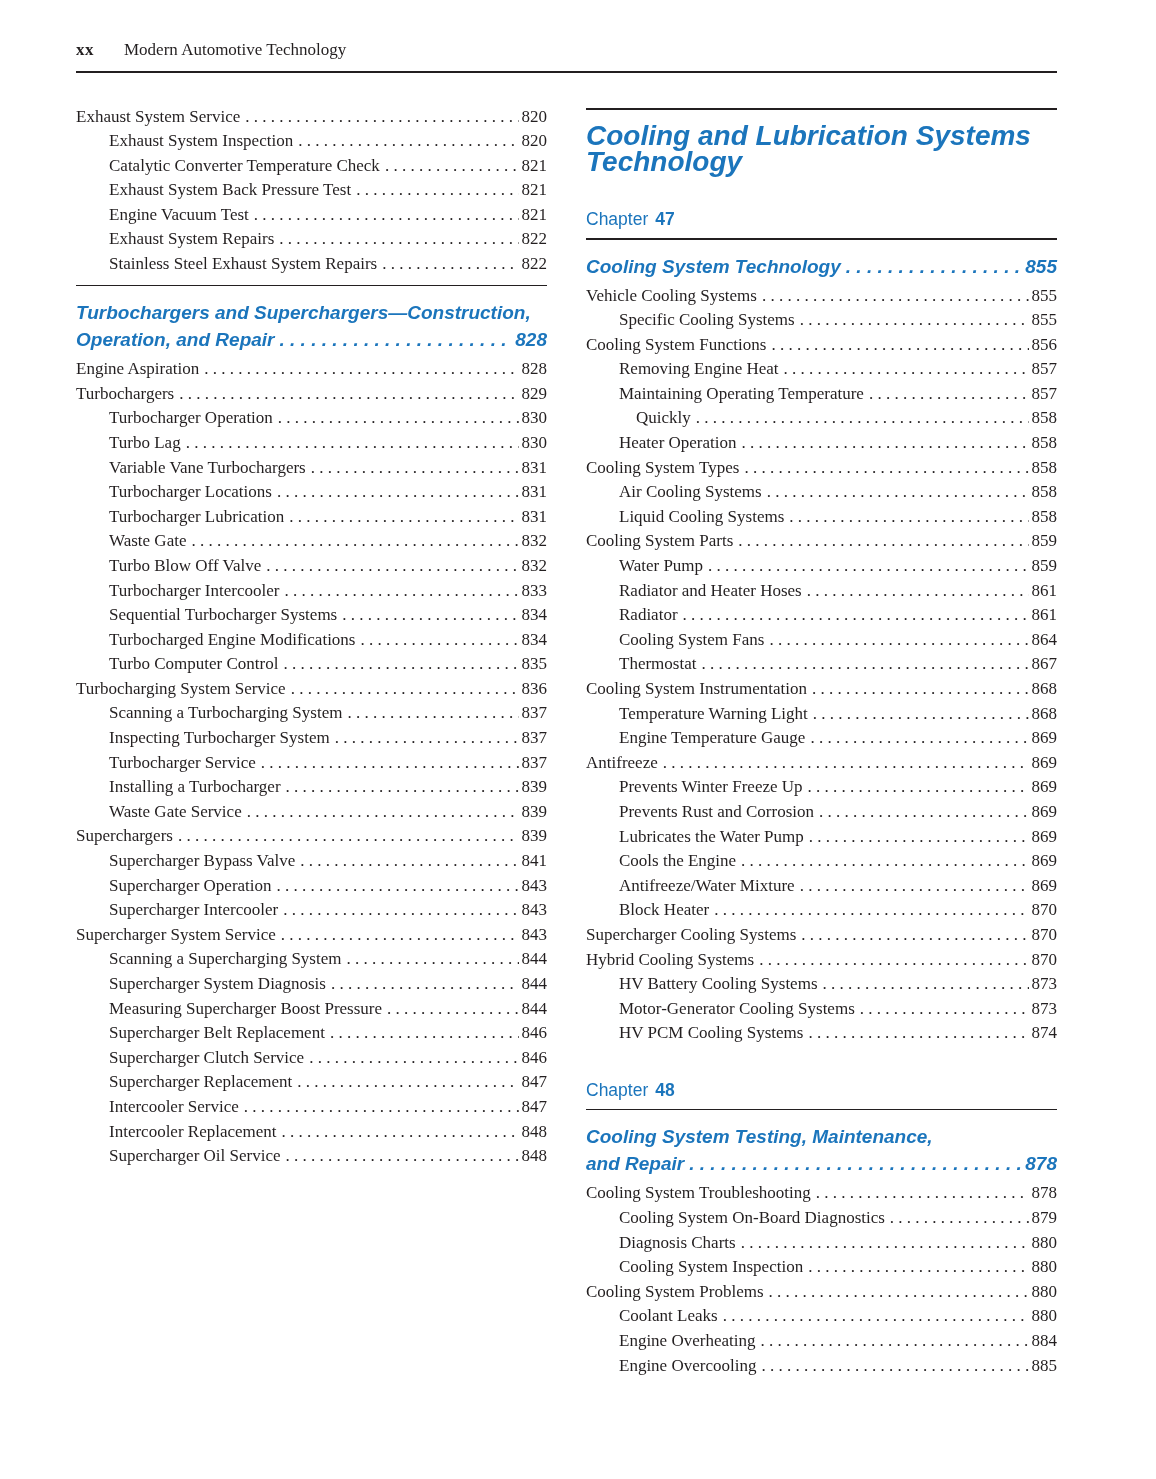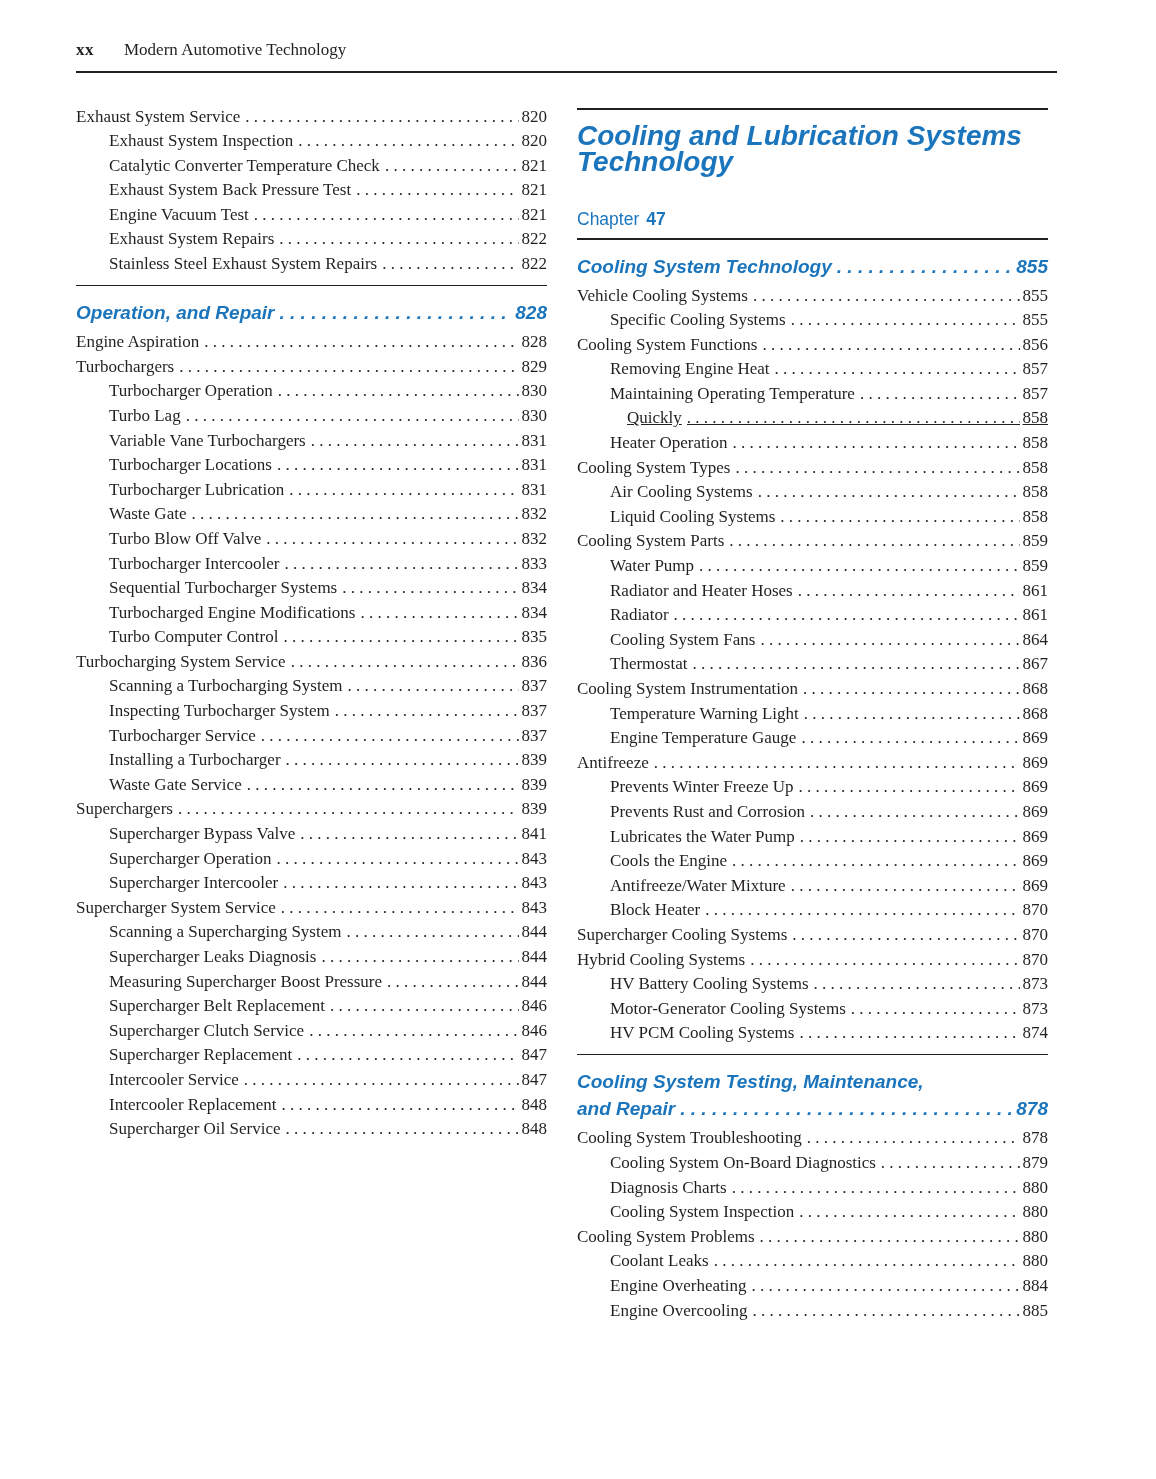--- a/index.html
+++ b/index.html
@@ -15,35 +15,35 @@
   }
   .page { padding: 40px 99px 0 76px; width: 1156px; }
 
   
   .page-header { display: flex; align-items: baseline; font-size: 17px; }
   .folio { font-weight: bold; letter-spacing: 0.5px; }
   .running-title { margin-left: 30px; }
   .header-rule { height: 1.5px; background: var(--ink); margin-top: 11px; }
 
   
-  .columns { display: flex; gap: 30px; margin-top: 30px; }
+  .columns { display: flex; gap: 39px; margin-top: 30px; }
   .col { flex: 0 0 471px; width: 471px; }
 
   
   .entry-list { margin-top: 2px; }
   .toc-entry {
     display: flex;
     align-items: baseline;
     flex-wrap: nowrap;
     font-size: 17px;
     line-height: 24.6px;
   }
   .toc-entry .label { white-space: nowrap; }
   .toc-entry.level-1 { padding-left: 33px; }
-  .toc-entry.level-2 { padding-left: 50px; text-decoration: underline; }
+  .toc-entry.level-2 { padding-left: 50px; }
   .dots {
     flex: 1 1 0;
     min-width: 0;
     overflow: hidden;
     white-space: nowrap;
     margin: 0 3px 0 5px;
   }
   .pagenum { white-space: nowrap; }
 
   
@@ -136,20 +136,23 @@
           </div>
           <div class="toc-entry level-1">
             <span class="label">Stainless Steel Exhaust System Repairs</span>
             <span class="dots">. . . . . . . . . . . . . . . . . . . . . . . . . . . . . . . . . . . . . . . . . . . . . . . . . . . . . . . . . . . . . . . . . . . . . . . . . . . . . . . . . . . . . . . . . . . . . . . . . . . . . . . . . . . . . . </span>
             <span class="pagenum">822</span>
           </div>
         </div>
         <div class="rule chapter-rule"></div>
         <div class="chapter-title">
           <div class="title-line">
+            <span class="label">Turbochargers and Superchargers—Construction,</span>
+          </div>
+          <div class="title-line">
             <span class="label">Operation, and Repair</span>
             <span class="dots">. . . . . . . . . . . . . . . . . . . . . . . . . . . . . . . . . . . . . . . . . . . . . . . . . . . . . . . . . . . . . . . . . . . . . . . . . . . . . . . . . . . . . . . . . . . . . . . . . . . . . . . . . . . . . . </span>
             <span class="pagenum">828</span>
           </div>
         </div>
         <div class="entry-list">
           <div class="toc-entry level-0">
             <span class="label">Engine Aspiration</span>
             <span class="dots">. . . . . . . . . . . . . . . . . . . . . . . . . . . . . . . . . . . . . . . . . . . . . . . . . . . . . . . . . . . . . . . . . . . . . . . . . . . . . . . . . . . . . . . . . . . . . . . . . . . . . . . . . . . . . . </span>
             <span class="pagenum">828</span>
@@ -268,21 +271,21 @@
             <span class="label">Supercharger System Service</span>
             <span class="dots">. . . . . . . . . . . . . . . . . . . . . . . . . . . . . . . . . . . . . . . . . . . . . . . . . . . . . . . . . . . . . . . . . . . . . . . . . . . . . . . . . . . . . . . . . . . . . . . . . . . . . . . . . . . . . . </span>
             <span class="pagenum">843</span>
           </div>
           <div class="toc-entry level-1">
             <span class="label">Scanning a Supercharging System</span>
             <span class="dots">. . . . . . . . . . . . . . . . . . . . . . . . . . . . . . . . . . . . . . . . . . . . . . . . . . . . . . . . . . . . . . . . . . . . . . . . . . . . . . . . . . . . . . . . . . . . . . . . . . . . . . . . . . . . . . </span>
             <span class="pagenum">844</span>
           </div>
           <div class="toc-entry level-1">
-            <span class="label">Supercharger Leaks Diagnosis</span>
+            <span class="label">Supercharger System Diagnosis</span>
             <span class="dots">. . . . . . . . . . . . . . . . . . . . . . . . . . . . . . . . . . . . . . . . . . . . . . . . . . . . . . . . . . . . . . . . . . . . . . . . . . . . . . . . . . . . . . . . . . . . . . . . . . . . . . . . . . . . . . </span>
             <span class="pagenum">844</span>
           </div>
           <div class="toc-entry level-1">
             <span class="label">Measuring Supercharger Boost Pressure</span>
             <span class="dots">. . . . . . . . . . . . . . . . . . . . . . . . . . . . . . . . . . . . . . . . . . . . . . . . . . . . . . . . . . . . . . . . . . . . . . . . . . . . . . . . . . . . . . . . . . . . . . . . . . . . . . . . . . . . . . </span>
             <span class="pagenum">844</span>
           </div>
           <div class="toc-entry level-1">
             <span class="label">Supercharger Belt Replacement</span>
@@ -478,20 +481,21 @@
             <span class="label">Motor-Generator Cooling Systems</span>
             <span class="dots">. . . . . . . . . . . . . . . . . . . . . . . . . . . . . . . . . . . . . . . . . . . . . . . . . . . . . . . . . . . . . . . . . . . . . . . . . . . . . . . . . . . . . . . . . . . . . . . . . . . . . . . . . . . . . . </span>
             <span class="pagenum">873</span>
           </div>
           <div class="toc-entry level-1">
             <span class="label">HV PCM Cooling Systems</span>
             <span class="dots">. . . . . . . . . . . . . . . . . . . . . . . . . . . . . . . . . . . . . . . . . . . . . . . . . . . . . . . . . . . . . . . . . . . . . . . . . . . . . . . . . . . . . . . . . . . . . . . . . . . . . . . . . . . . . . </span>
             <span class="pagenum">874</span>
           </div>
         </div>
+        <div class="chapter-heading"><span class="chapter-word">Chapter</span><span class="chapter-num">48</span></div>
         <div class="rule chapter-rule"></div>
         <div class="chapter-title">
           <div class="title-line">
             <span class="label">Cooling System Testing, Maintenance,</span>
           </div>
           <div class="title-line">
             <span class="label">and Repair</span>
             <span class="dots">. . . . . . . . . . . . . . . . . . . . . . . . . . . . . . . . . . . . . . . . . . . . . . . . . . . . . . . . . . . . . . . . . . . . . . . . . . . . . . . . . . . . . . . . . . . . . . . . . . . . . . . . . . . . . . </span>
             <span class="pagenum">878</span>
           </div>

